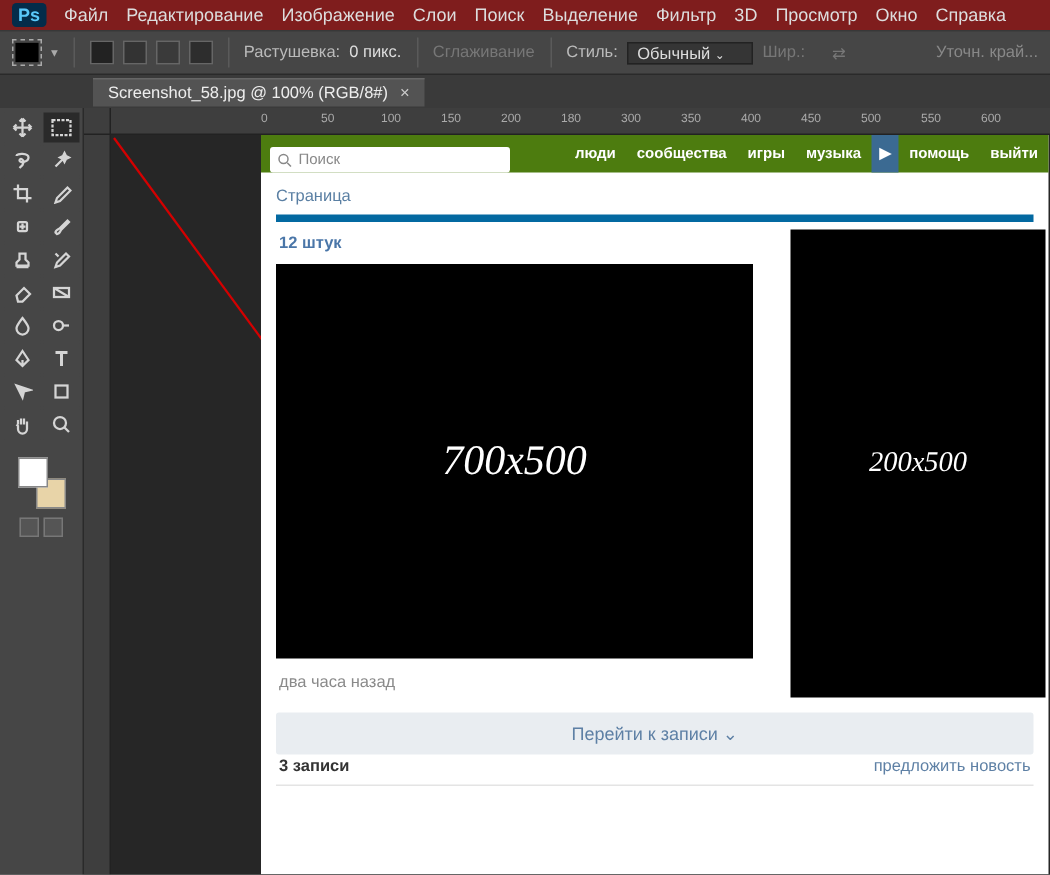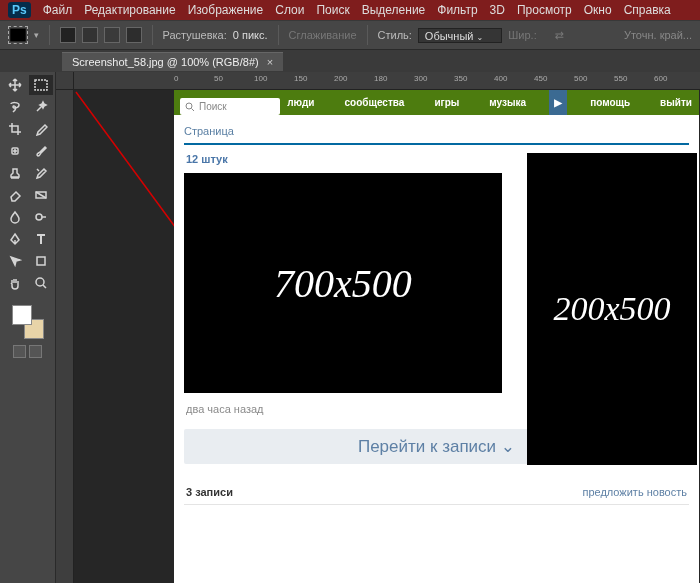--- a/index.html
+++ b/index.html
@@ -36,38 +36,38 @@
 .qm div{width:13px;height:13px;border:1px solid #777;background:#555}
 .canvaswrap{flex:1;background:#252525;position:relative;overflow:hidden}
 .ruler-h{position:absolute;top:0;left:18px;right:0;height:18px;background:#3e3e3e;border-bottom:1px solid #222;color:#aaa;font-size:8px;display:flex}
 .ruler-h span{position:absolute;top:2px}
 .ruler-v{position:absolute;top:18px;left:0;width:18px;bottom:0;background:#3e3e3e;border-right:1px solid #222}
 .ruler-c{position:absolute;top:0;left:0;width:18px;height:18px;background:#3e3e3e;border-right:1px solid #222;border-bottom:1px solid #222}
 .canvas{position:absolute;top:18px;left:18px;right:0;bottom:0;background:#262626;overflow:hidden}
 .webpage{position:absolute;top:0;left:100px;width:525px;height:560px;background:#fff}
 .wtop{height:25px;background:#4d7c0f;display:flex;align-items:flex-end;color:#fff;font-size:10px}
 .search{background:#fff;margin-left:6px;width:160px;height:17px;border-radius:2px;display:flex;align-items:center;padding:0 5px;color:#888;font-size:10px;gap:4px}
-.nav{display:flex;margin-left:auto;gap:16px}
+.nav{display:flex;margin-left:auto;gap:0}
 .nav span{padding:0 7px;line-height:25px;font-size:10px;font-weight:bold}
 .nav .play{background:#3b6a92;width:18px;display:flex;align-items:center;justify-content:center}
 .page{padding:7px 10px}
-.pagetitle{color:#5a7fa3;font-size:11px;padding:3px 0 6px;border-bottom:2px solid #0369a1}
+.pagetitle{color:#5a7fa3;font-size:11px;padding:3px 0 6px;border-bottom:5px solid #0369a1}
 .cnt{color:#4a76a8;font-size:11px;font-weight:bold;padding:8px 2px}
-.mainimg{width:318px;height:220px;background:#000;display:flex;align-items:center;justify-content:center;color:#fff;font-family:'Brush Script MT',cursive;font-size:40px;font-style:italic}
+.mainimg{width:318px;height:263px;background:#000;display:flex;align-items:center;justify-content:center;color:#fff;font-family:'Brush Script MT',cursive;font-size:28px;font-style:italic}
 .meta{display:flex;justify-content:space-between;font-size:11px;color:#8a8a8a;padding:10px 2px}
 .meta .like{color:#8aa5c2}
-.goto{background:#e9edf1;text-align:center;color:#5e80a5;font-size:17px;padding:7px;margin-top:3px;border-radius:2px}
-.posts{display:flex;justify-content:space-between;padding:22px 2px 6px;font-size:11px;border-bottom:1px solid #e4e4e4}
+.goto{background:#e9edf1;text-align:center;color:#5e80a5;font-size:12px;padding:7px;margin-top:3px;border-radius:2px}
+.posts{display:flex;justify-content:space-between;padding:2px 2px 6px;font-size:11px;border-bottom:1px solid #e4e4e4}
 .posts .l{color:#333;font-weight:bold}
 .posts .r{color:#5e80a5}
 .feed{display:flex;gap:8px;padding:8px 2px}
 .feed .thumb{width:45px;height:45px;background:#000}
 .feed .txt{font-size:10px;color:#6a6a6a}
 .feed .txt b{color:#4a76a8}
-.sidebox{position:absolute;top:63px;right:2px;width:170px;height:312px;background:#000;display:flex;align-items:center;justify-content:center;color:#fff;font-family:'Brush Script MT',cursive;font-size:34px;font-style:italic}
+.sidebox{position:absolute;top:63px;right:2px;width:170px;height:312px;background:#000;display:flex;align-items:center;justify-content:center;color:#fff;font-family:'Brush Script MT',cursive;font-size:19px;font-style:italic}
 .arrow{position:absolute;pointer-events:none}
 </style>
 </head>
 <body>
 
 <div class="menubar">
   <span class="ps-logo">Ps</span>
   <span>Файл</span>
   <span>Редактирование</span>
   <span>Изображение</span>

